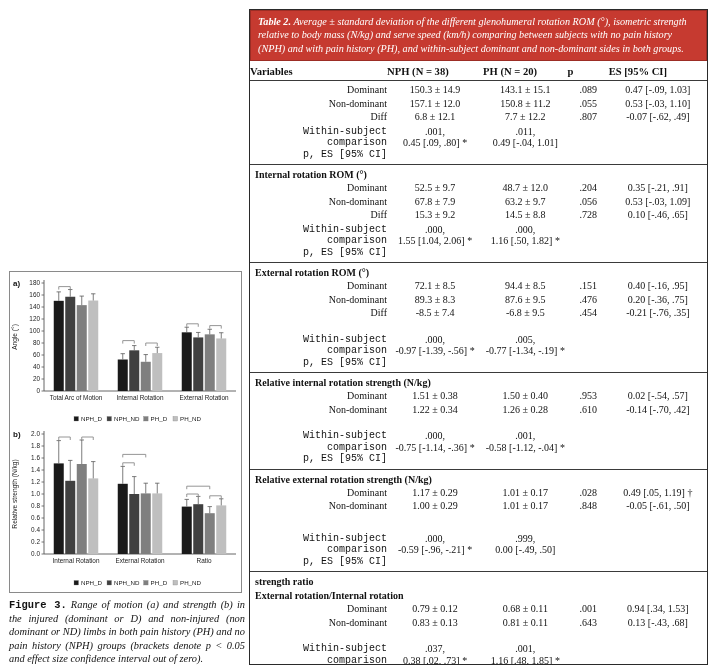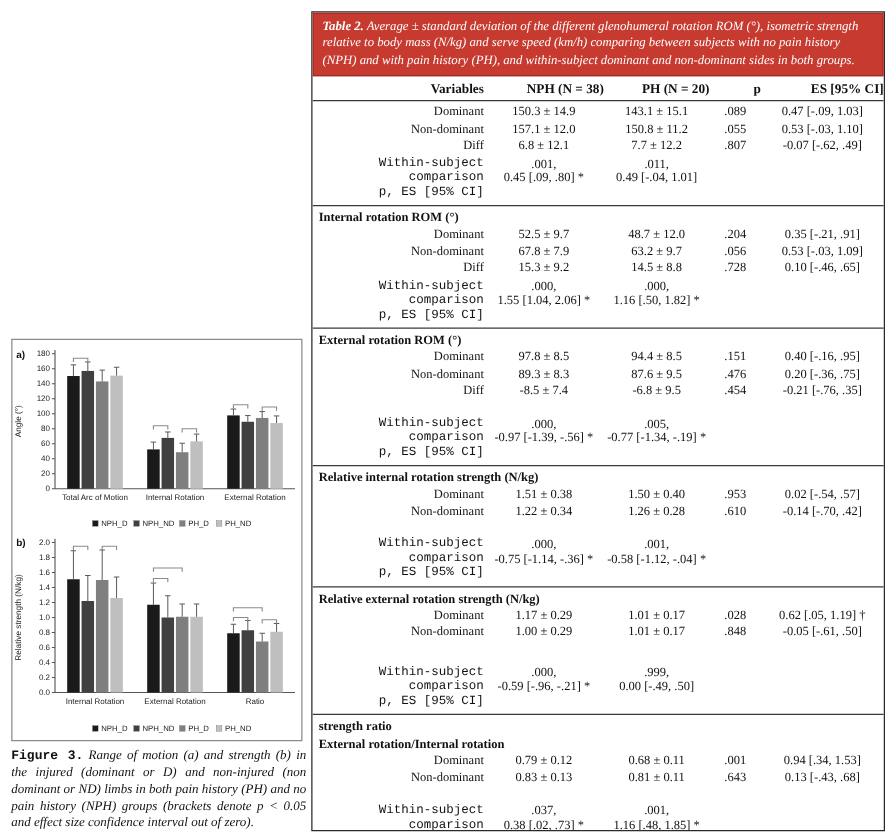--- a/index.html
+++ b/index.html
@@ -20,21 +20,21 @@
 
   
   #table-panel{position:absolute;left:249px;top:9px;width:459px;height:656px;
     border:1px solid #2a2a2a;box-sizing:border-box;background:#fff;overflow:hidden;
     display:flex;flex-direction:column;}
   #table-banner{background:#c63a30;border:1px solid #9c2d25;color:#fff;
     font-size:10.2px;line-height:1.32;padding:4px 7px 5px;font-style:italic;}
   #table-banner b{font-weight:bold;}
   .tgrid{display:grid;grid-template-columns:30% 21% 18.5% 9% 21.5%;}
   #table-header{font-weight:bold;font-size:10.6px;padding:5px 0 3px;}
-  #table-header .c{text-align:right;}
+  #table-header .c{text-align:left;}
   #table-body{flex:1;}
   .sec{border-top:1px solid #3a3a3a;padding:2px 0 4px;}
   .sec-h{font-weight:bold;font-size:10px;line-height:12px;padding:2px 0 0 5px;}
   .trow{font-size:10px;line-height:13.5px;}
   .trow .c{text-align:center;}
   .trow .lbl{text-align:right;padding-left:28px;}
   .within .c{line-height:11.5px;text-align:center;}
   .within .lbl{line-height:11.5px;font-family:Liberation Mono, monospace;}
   #table-footer{border-top:1px solid #3a3a3a;font-size:10.3px;line-height:1.28;
     padding:3px 6px 3px;}
@@ -297,21 +297,21 @@
               <div class="">1.16 [.50, 1.82] *</div>
             </div>
             <div class="c"></div>
             <div class="c"></div>
           </div>
         </div>
         <div class="sec">
           <div class="sec-h">External rotation ROM (°)</div>
           <div class="trow tgrid">
             <div class="lbl">Dominant</div>
-            <div class="c">97.8 ± 8.5</div>
+            <div class="c">72.1 ± 8.5</div>
             <div class="c">94.4 ± 8.5</div>
             <div class="c">.151</div>
             <div class="c">0.40 [-.16, .95]</div>
           </div>
           <div class="trow tgrid">
             <div class="lbl">Non-dominant</div>
             <div class="c">89.3 ± 8.3</div>
             <div class="c">87.6 ± 9.5</div>
             <div class="c">.476</div>
             <div class="c">0.20 [-.36, .75]</div>
@@ -373,21 +373,21 @@
             <div class="c"></div>
           </div>
         </div>
         <div class="sec">
           <div class="sec-h">Relative external rotation strength (N/kg)</div>
           <div class="trow tgrid">
             <div class="lbl">Dominant</div>
             <div class="c">1.17 ± 0.29</div>
             <div class="c">1.01 ± 0.17</div>
             <div class="c">.028</div>
-            <div class="c">0.62 [.05, 1.19] †</div>
+            <div class="c">0.49 [.05, 1.19] †</div>
           </div>
           <div class="trow tgrid">
             <div class="lbl">Non-dominant</div>
             <div class="c">1.00 ± 0.29</div>
             <div class="c">1.01 ± 0.17</div>
             <div class="c">.848</div>
             <div class="c">-0.05 [-.61, .50]</div>
           </div>
           <div class="trow tgrid within" style="margin-top: 20px;">
             <div class="lbl">

